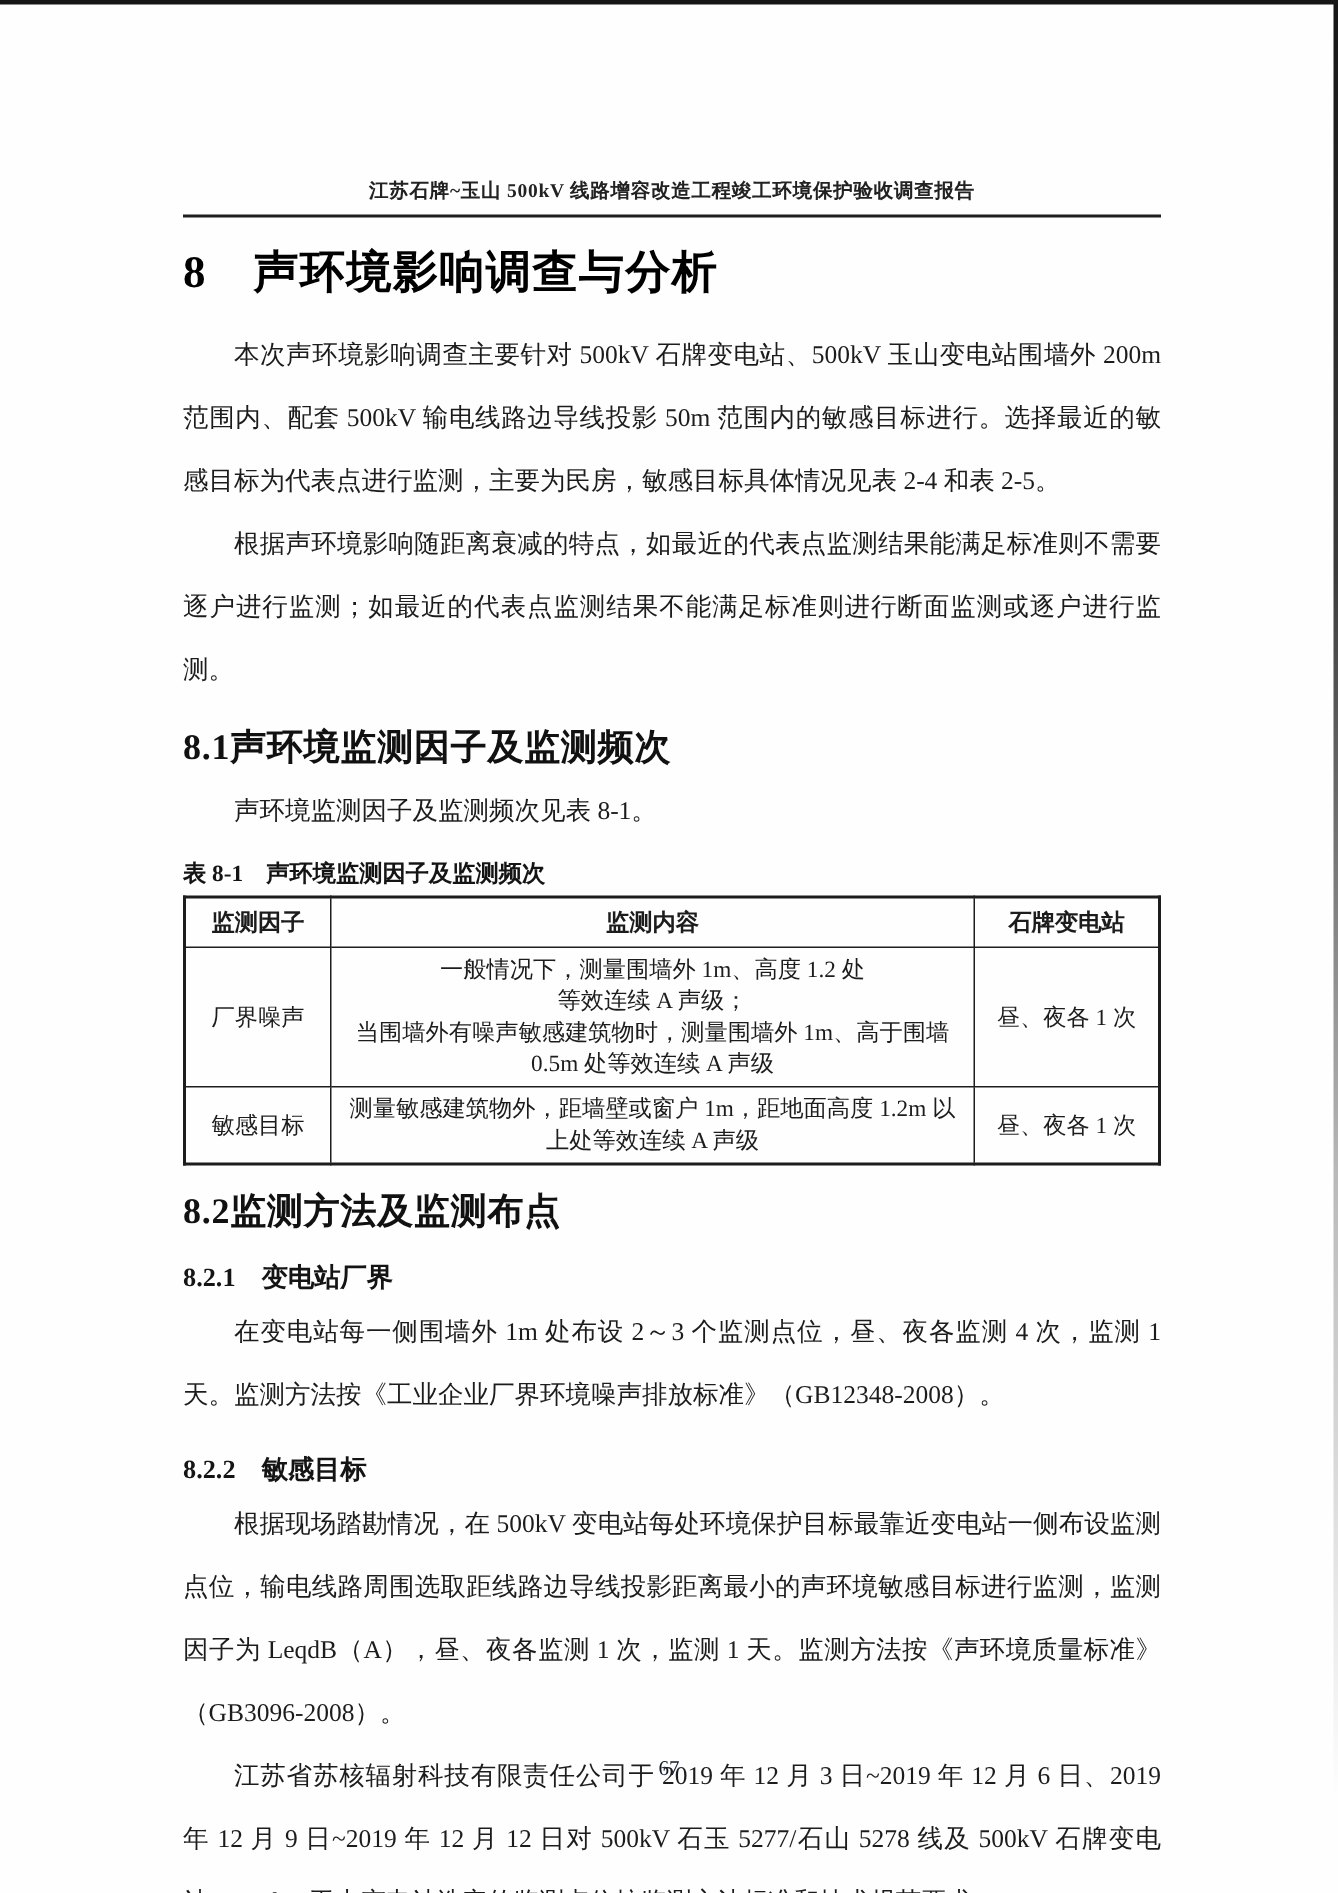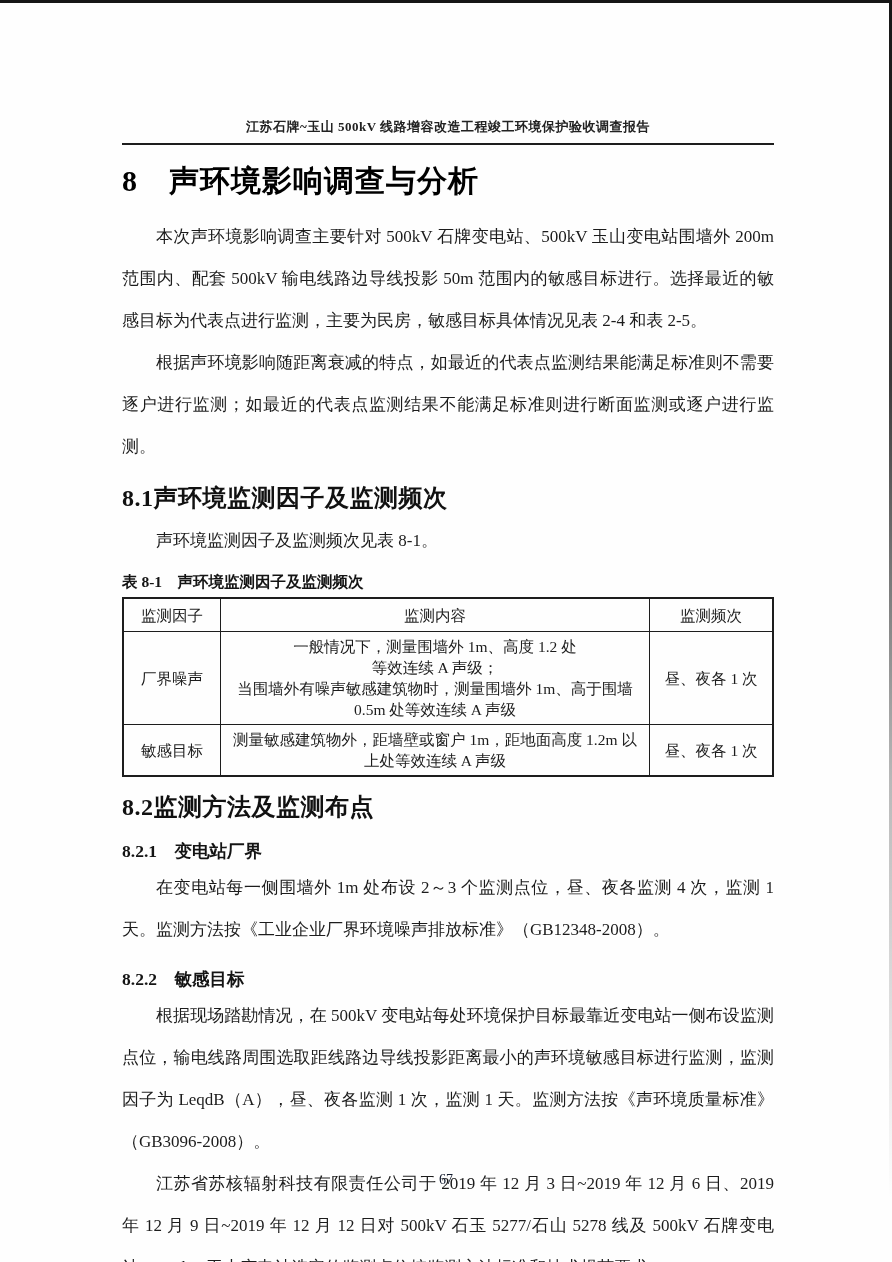--- a/index.html
+++ b/index.html
@@ -90,21 +90,21 @@
   table.monitor-table td {
     border: 1px solid #1d1d1d;
     text-align: center;
     vertical-align: middle;
     font-size: 15.5px;
     line-height: 21px;
     padding: 4px 6px;
     color: #1c1c1c;
   }
   table.monitor-table th {
-    font-weight: normal;
+    font-weight: bold;
     height: 24px;
   }
   .col-factor { width: 15%; }
   .col-content { width: 66%; }
   .col-frequency { width: 19%; }
   td.pre-line { white-space: pre-line; }
   .page-footer {
     position: absolute;
     left: 0; right: 0;
     top: 1172px;
@@ -138,21 +138,21 @@
     <table class="monitor-table">
       <colgroup>
         <col class="col-factor">
         <col class="col-content">
         <col class="col-frequency">
       </colgroup>
       <thead>
         <tr>
           <th>监测因子</th>
           <th>监测内容</th>
-          <th>监测频次</th>
+          <th>石牌变电站</th>
         </tr>
       </thead>
       <tbody>
         <tr>
           <td>厂界噪声</td>
           <td class="pre-line">一般情况下，测量围墙外 1m、高度 1.2 处
 等效连续 A 声级；
 当围墙外有噪声敏感建筑物时，测量围墙外 1m、高于围墙 0.5m 处等效连续 A 声级</td>
           <td>昼、夜各 1 次</td>
         </tr>

